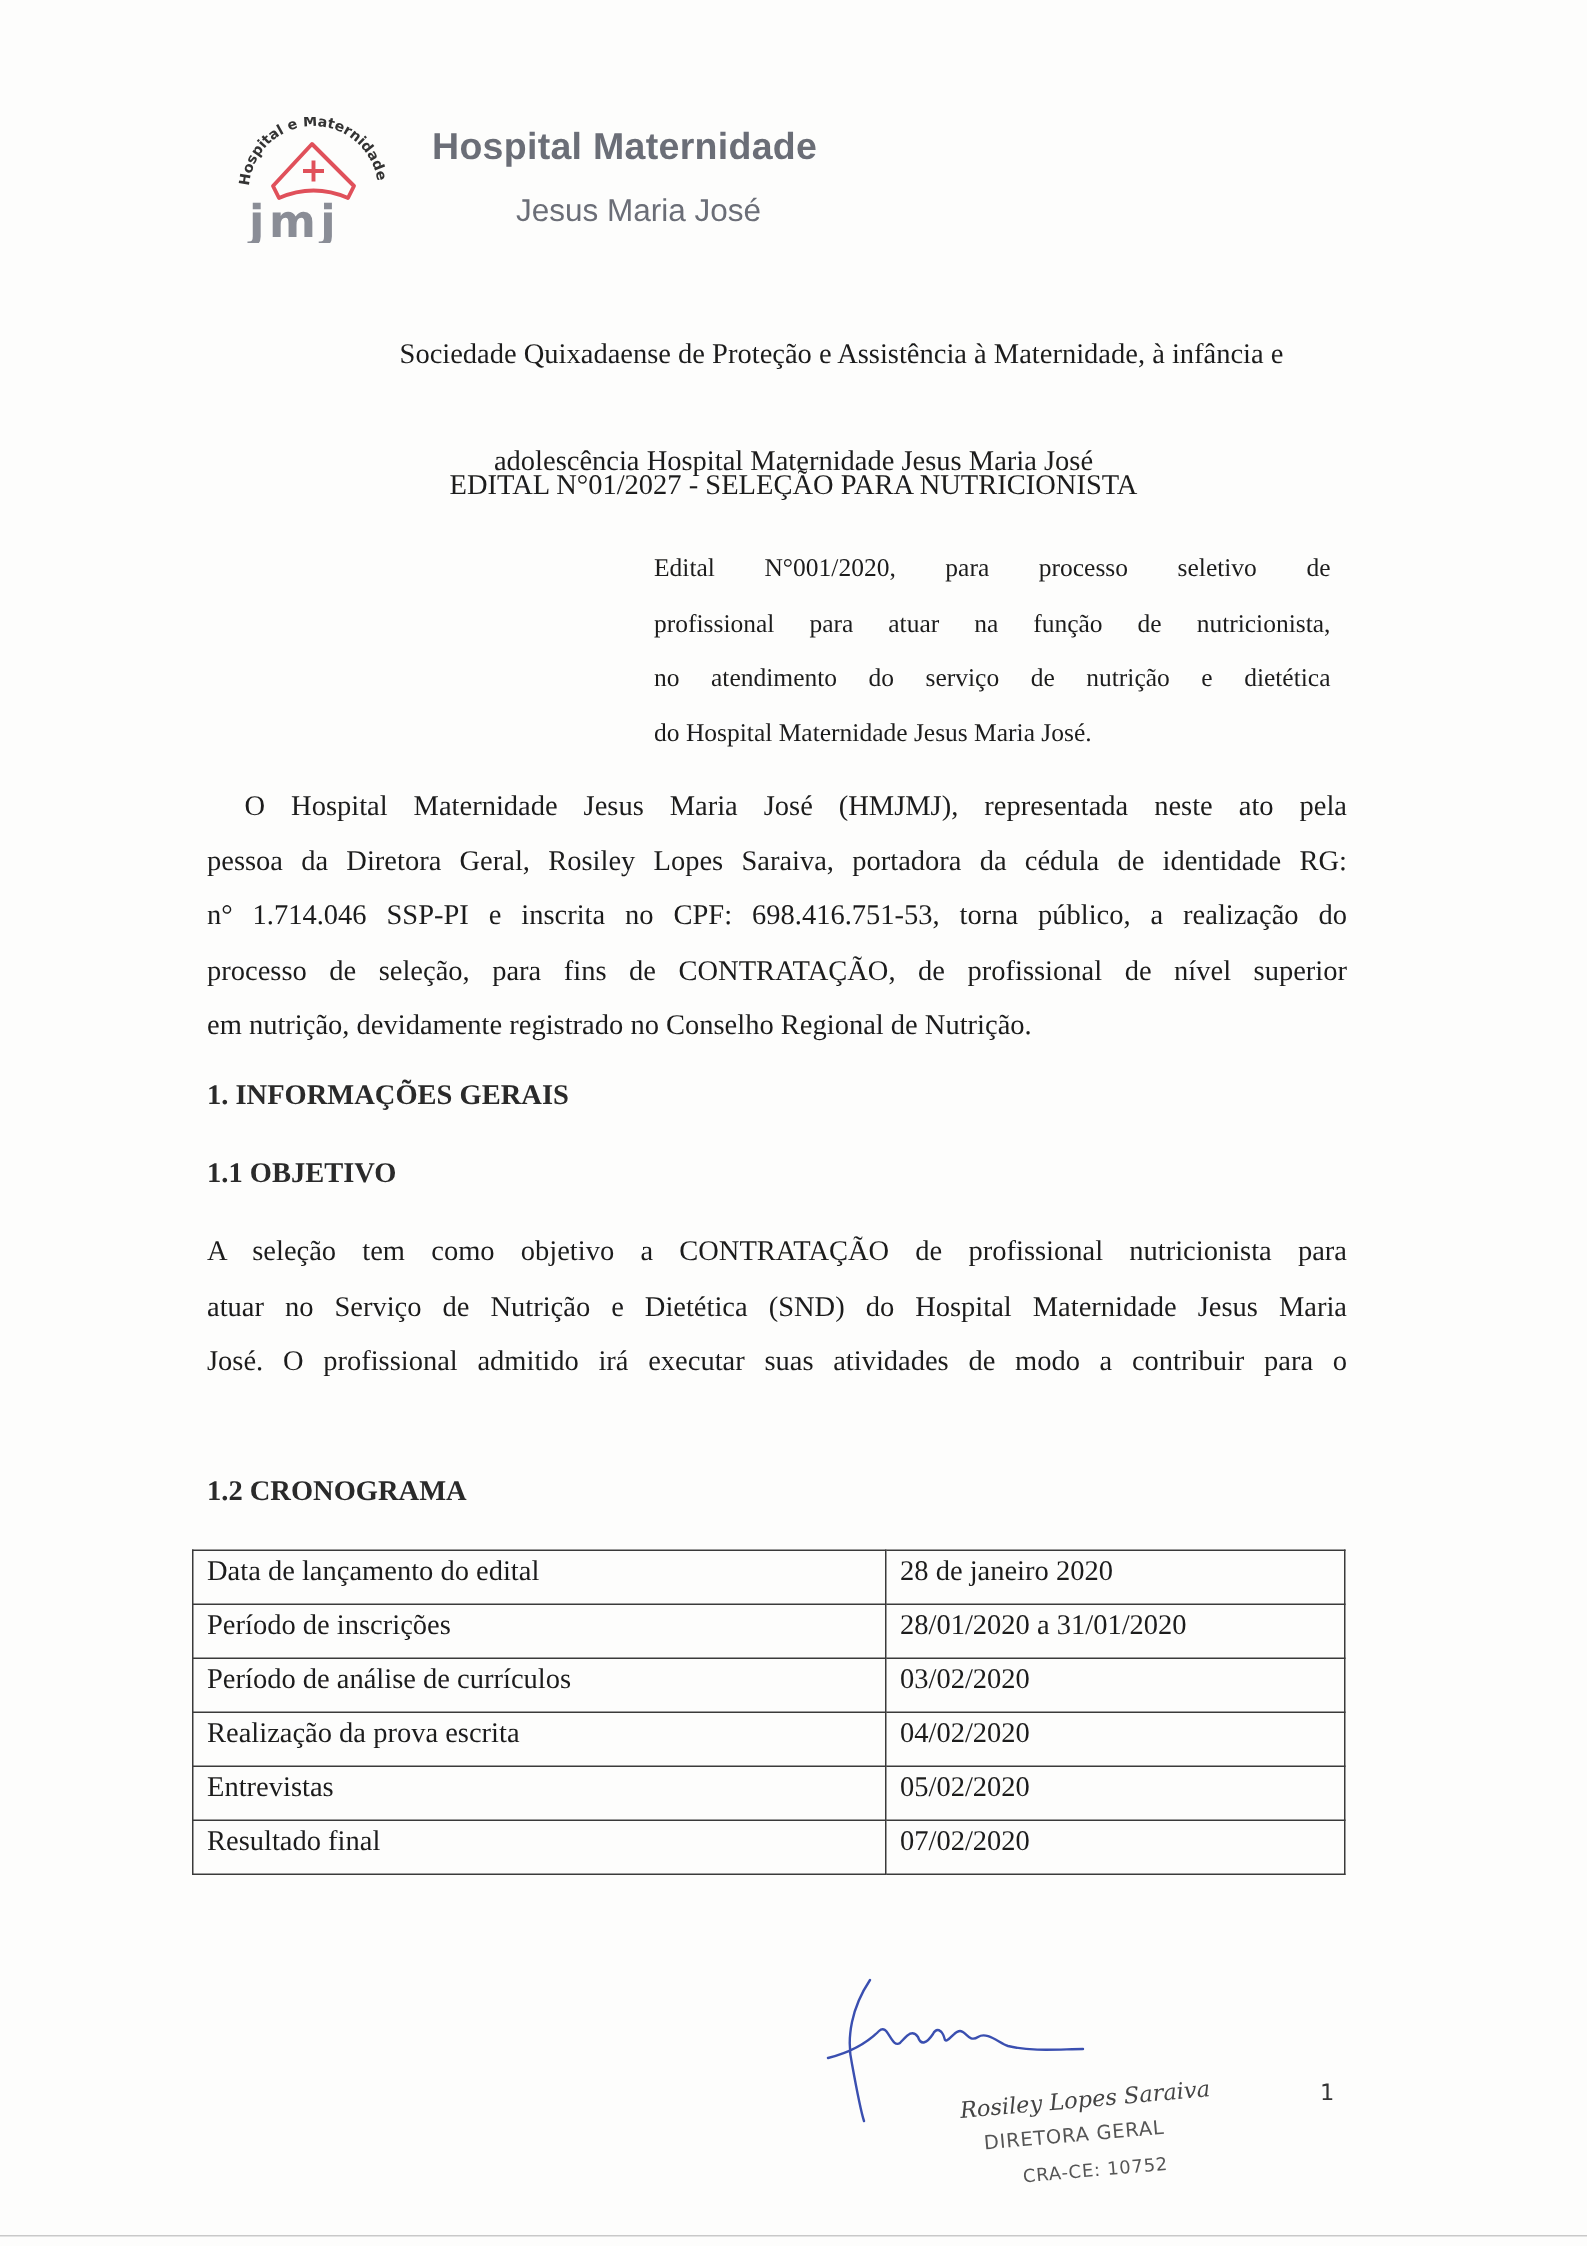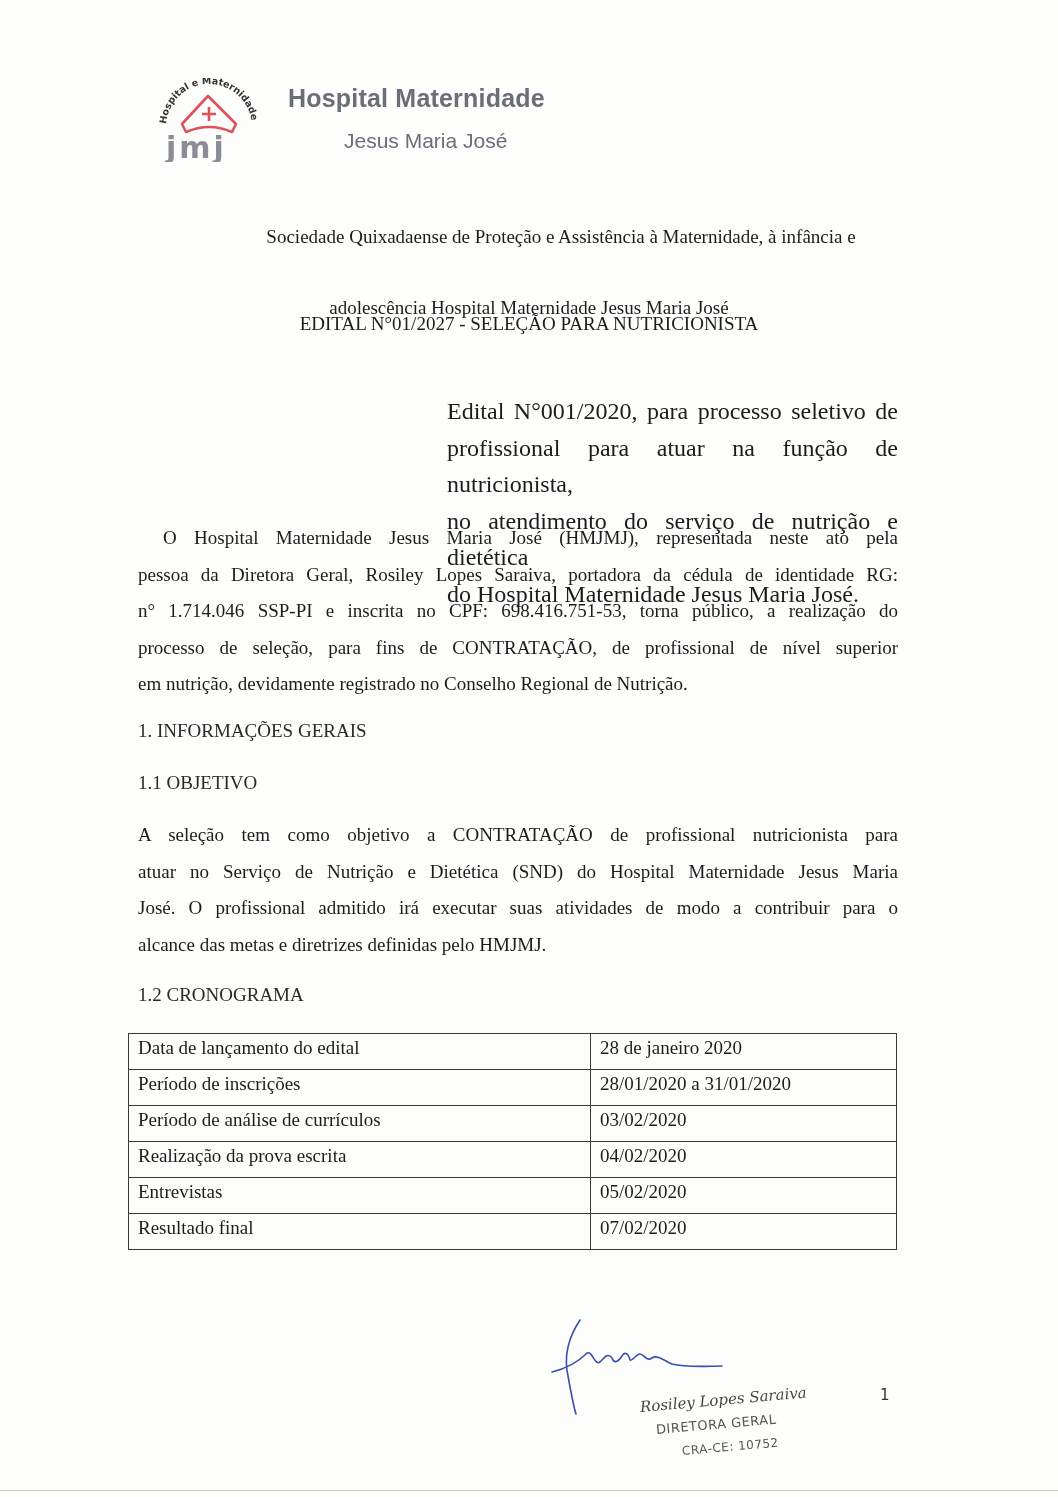--- a/index.html
+++ b/index.html
@@ -13,32 +13,32 @@
   .brand-title {
     position: absolute; left: 288px; top: 84px; font-family: "Liberation Sans", "DejaVu Sans", sans-serif;
     font-weight: bold; font-size: 25px; color: #6b6e77; letter-spacing: 0.2px;
   }
   .brand-sub {
     position: absolute; left: 344px; top: 129px; font-family: "Liberation Sans", "DejaVu Sans", sans-serif;
     font-size: 21px; color: #6b6e77;
   }
   .center-line { position: absolute; left: 0; width: 1058px; text-align: center; font-size: 19px; }
   .intro-block {
-    position: absolute; left: 447px; top: 361px; width: 451px; font-size: 24px; line-height: 36.5px;
-    text-align: justify; text-align-last: left; margin-top: 32px;
+    position: absolute; left: 436px; top: 361px; width: 451px; font-size: 17px; line-height: 36.5px;
+    text-align: justify; text-align-last: left;
   }
   .intro-block .jline { display: block; text-align: justify; text-align-last: justify; }
   .intro-block .jline.last { text-align-last: left; }
   .para {
     position: absolute; left: 138px; width: 760px; font-size: 19px; line-height: 36.5px;
   }
   .para .jline { display: block; text-align: justify; text-align-last: justify; white-space: nowrap; }
   .para .jline.last { text-align-last: left; }
   .para .jline.indent { padding-left: 25px; font-family: Liberation Serif, serif; }
-  .heading { position: absolute; left: 138px; font-weight: normal; font-size: 19px; color: #2a2a2a; }
+  .heading { position: absolute; left: 138px; font-weight: bold; font-size: 19px; color: #2a2a2a; }
   
   table.schedule {
     position: absolute; left: 128px; top: 1033px; width: 769px; border-collapse: collapse; font-size: 19px;
   }
   table.schedule td {
     border: 1.5px solid #3a3a3a; height: 35px; padding: 0 9px; vertical-align: top; line-height: 28px;
   }
   table.schedule td.col1 { width: 443px; }
   
   .signature { position: absolute; left: 548px; top: 1318px; width: 200px; height: 100px; }
@@ -96,21 +96,20 @@
   <span class="jline last">em nutrição, devidamente registrado no Conselho Regional de Nutrição.</span>
 </div>
 
 <div class="heading" style="top:720px;">1. INFORMAÇÕES GERAIS</div>
 <div class="heading" style="top:772px;">1.1 OBJETIVO</div>
 
 <div class="para" style="top:817px;">
   <span class="jline">A seleção tem como objetivo a CONTRATAÇÃO de profissional nutricionista para</span>
   <span class="jline">atuar no Serviço de Nutrição e Dietética (SND) do Hospital Maternidade Jesus Maria</span>
   <span class="jline">José. O profissional admitido irá executar suas atividades de modo a contribuir para o</span>
-  <span class="jline last">alcance das metas e diretrizes definidas pelo HMJMJ.</span>
 </div>
 
 <div class="heading" style="top:984px;">1.2 CRONOGRAMA</div>
 
 <table class="schedule">
   <tbody>
     <tr>
       <td class="col1">Data de lançamento do edital</td>
       <td>28 de janeiro 2020</td>
     </tr>

